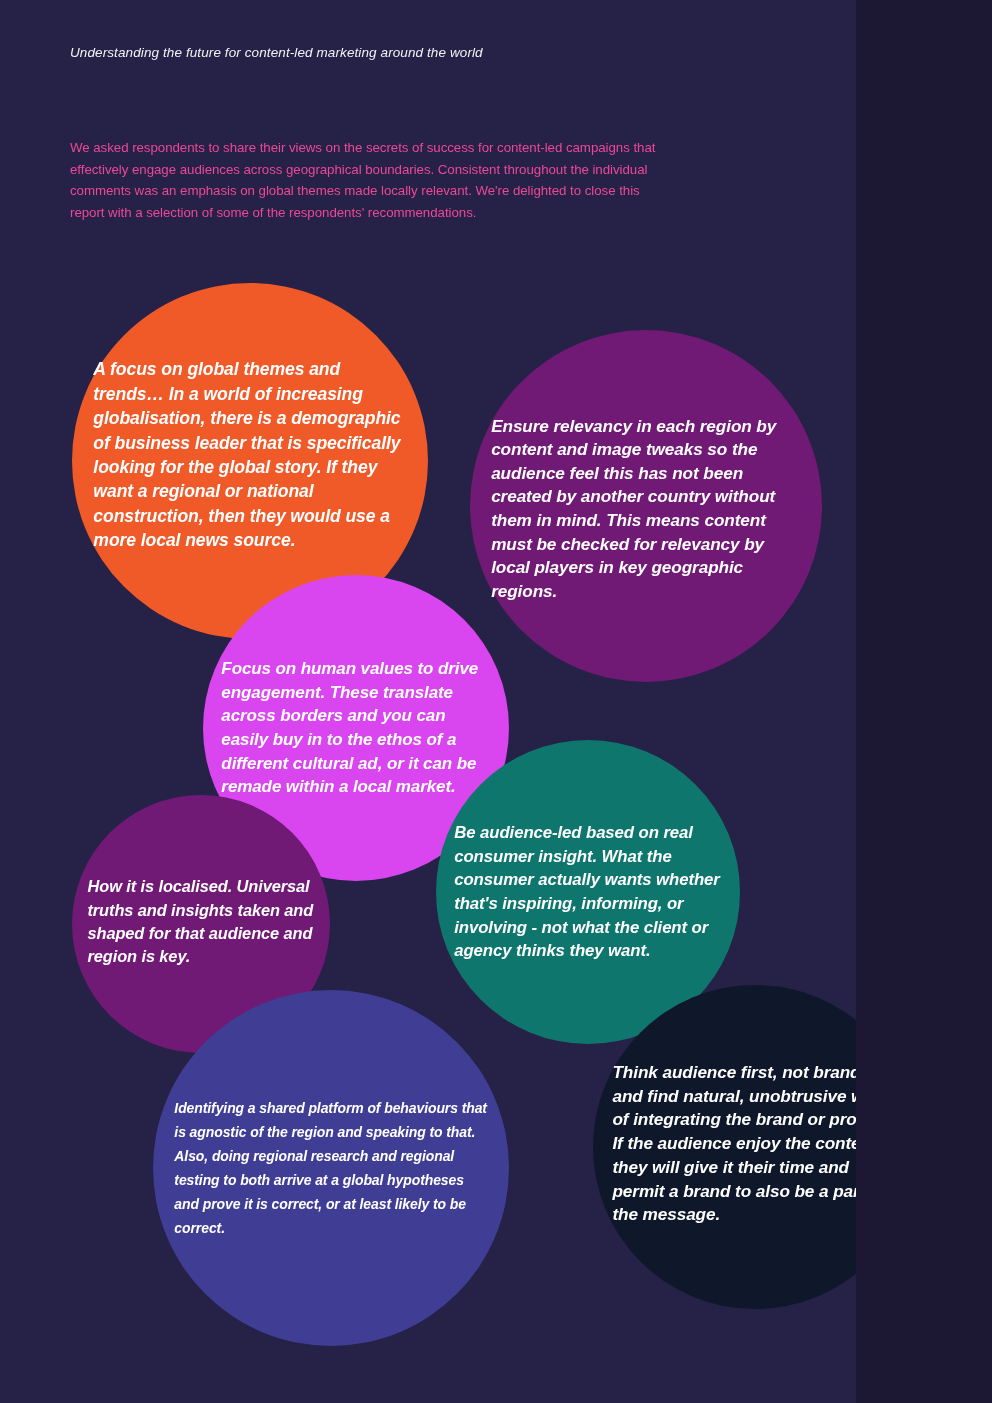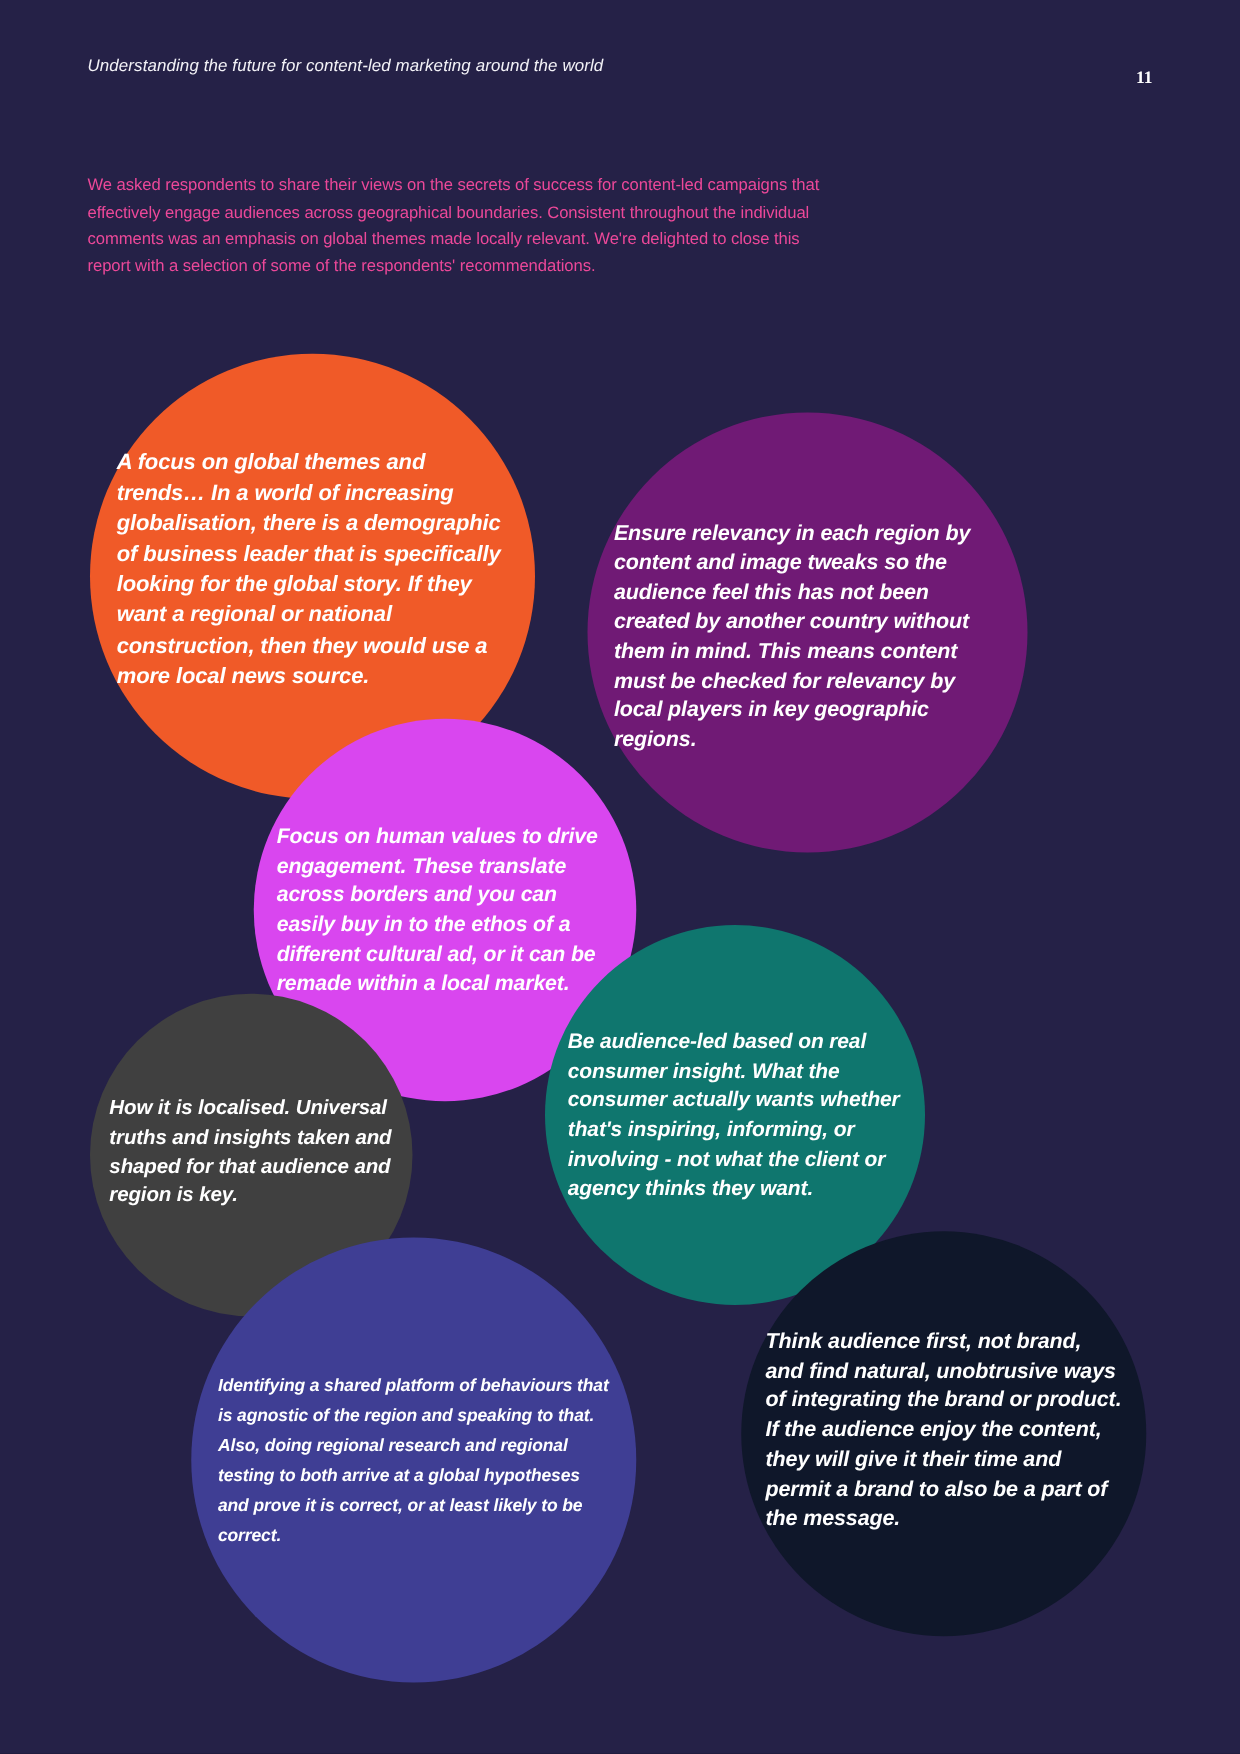--- a/index.html
+++ b/index.html
@@ -85,40 +85,40 @@
     color: #ffffff;
     text-align: left;
     width: 88%;
     letter-spacing: -0.1px;
     text-rendering: optimizeLegibility;
   }
 </style>
 </head>
 <body>
 
-<div id="page" style="width: 992px; height: 1403px; background: rgb(37, 33, 71);">
+<div id="page" style="width: 856px; height: 1403px; background: rgb(37, 33, 71);">
 
   <div id="header">
     <div id="running-head">Understanding the future for content-led marketing around the world</div>
     <div id="page-number">11</div>
   </div>
 
   <p id="intro">We asked respondents to share their views on the secrets of success for content-led campaigns that effectively engage audiences across geographical boundaries.  Consistent throughout the individual comments was an emphasis on global themes made locally relevant.  We're delighted to close this report with a selection of some of the respondents' recommendations.</p>
 
   <div id="bubbles">
       <div class="bubble" style="left: 72px; top: 283px; width: 356px; height: 356px; background: rgb(240, 90, 40); z-index: 1;">
         <div class="bubble-text" style="font-size: 17.6px; line-height: 24.4px; transform: translateY(-6px);">A focus on global themes and trends… In a world of increasing globalisation, there is a demographic of business leader that is specifically looking for the global story.  If they want a regional or national construction, then they would use a more local news source.</div>
       </div>
       <div class="bubble" style="left: 470px; top: 330px; width: 352px; height: 352px; background: #701a75; z-index: 2;">
         <div class="bubble-text" style="font-size: 17.2px; line-height: 23.6px; transform: translateY(3px);">Ensure relevancy in each region by content and image tweaks so the audience feel this has not been created by another country without them in mind.  This means content must be checked for relevancy by local players in key geographic regions.</div>
       </div>
       <div class="bubble" style="left: 203px; top: 575px; width: 306px; height: 306px; background: #d946ef; z-index: 3;">
         <div class="bubble-text" style="font-size: 17px; line-height: 23.6px;">Focus on human values to drive engagement.  These translate across borders and you can easily buy in to the ethos of a different cultural ad, or it can be remade within a local market.</div>
       </div>
-      <div class="bubble" style="left: 72px; top: 795px; width: 258px; height: 258px; background: #404040; z-index: 5;">
+      <div class="bubble" style="left: 72px; top: 795px; width: 258px; height: 258px; background: #701a75; z-index: 5;">
         <div class="bubble-text" style="font-size: 16.4px; line-height: 23.4px; transform: translateY(-2px);">How it is localised. Universal truths and insights taken and shaped for that audience and region is key.</div>
       </div>
       <div class="bubble" style="left: 436px; top: 740px; width: 304px; height: 304px; background: #0f766e; z-index: 6;">
         <div class="bubble-text" style="font-size: 16.8px; line-height: 23.6px;">Be audience-led based on real consumer insight. What the consumer actually wants whether that's inspiring, informing, or involving - not what the client or agency thinks they want.</div>
       </div>
       <div class="bubble" style="left: 153px; top: 990px; width: 356px; height: 356px; background: rgb(63, 62, 148); z-index: 7;">
         <div class="bubble-text" style="font-size: 14px; line-height: 24px;">Identifying a shared platform of behaviours that is agnostic of the region and speaking to that.  Also, doing regional research and regional testing to both arrive at a global hypotheses and prove it is correct, or at least likely to be correct.</div>
       </div>
       <div class="bubble" style="left: 593px; top: 985px; width: 324px; height: 324px; background: #0f172a; z-index: 8;">
         <div class="bubble-text" style="font-size: 17.2px; line-height: 23.8px; transform: translateY(-3px);">Think audience first, not brand, and find natural, unobtrusive ways of integrating the brand or product.  If the audience enjoy the content, they will give it their time and permit a brand to also be a part of the message.</div>

